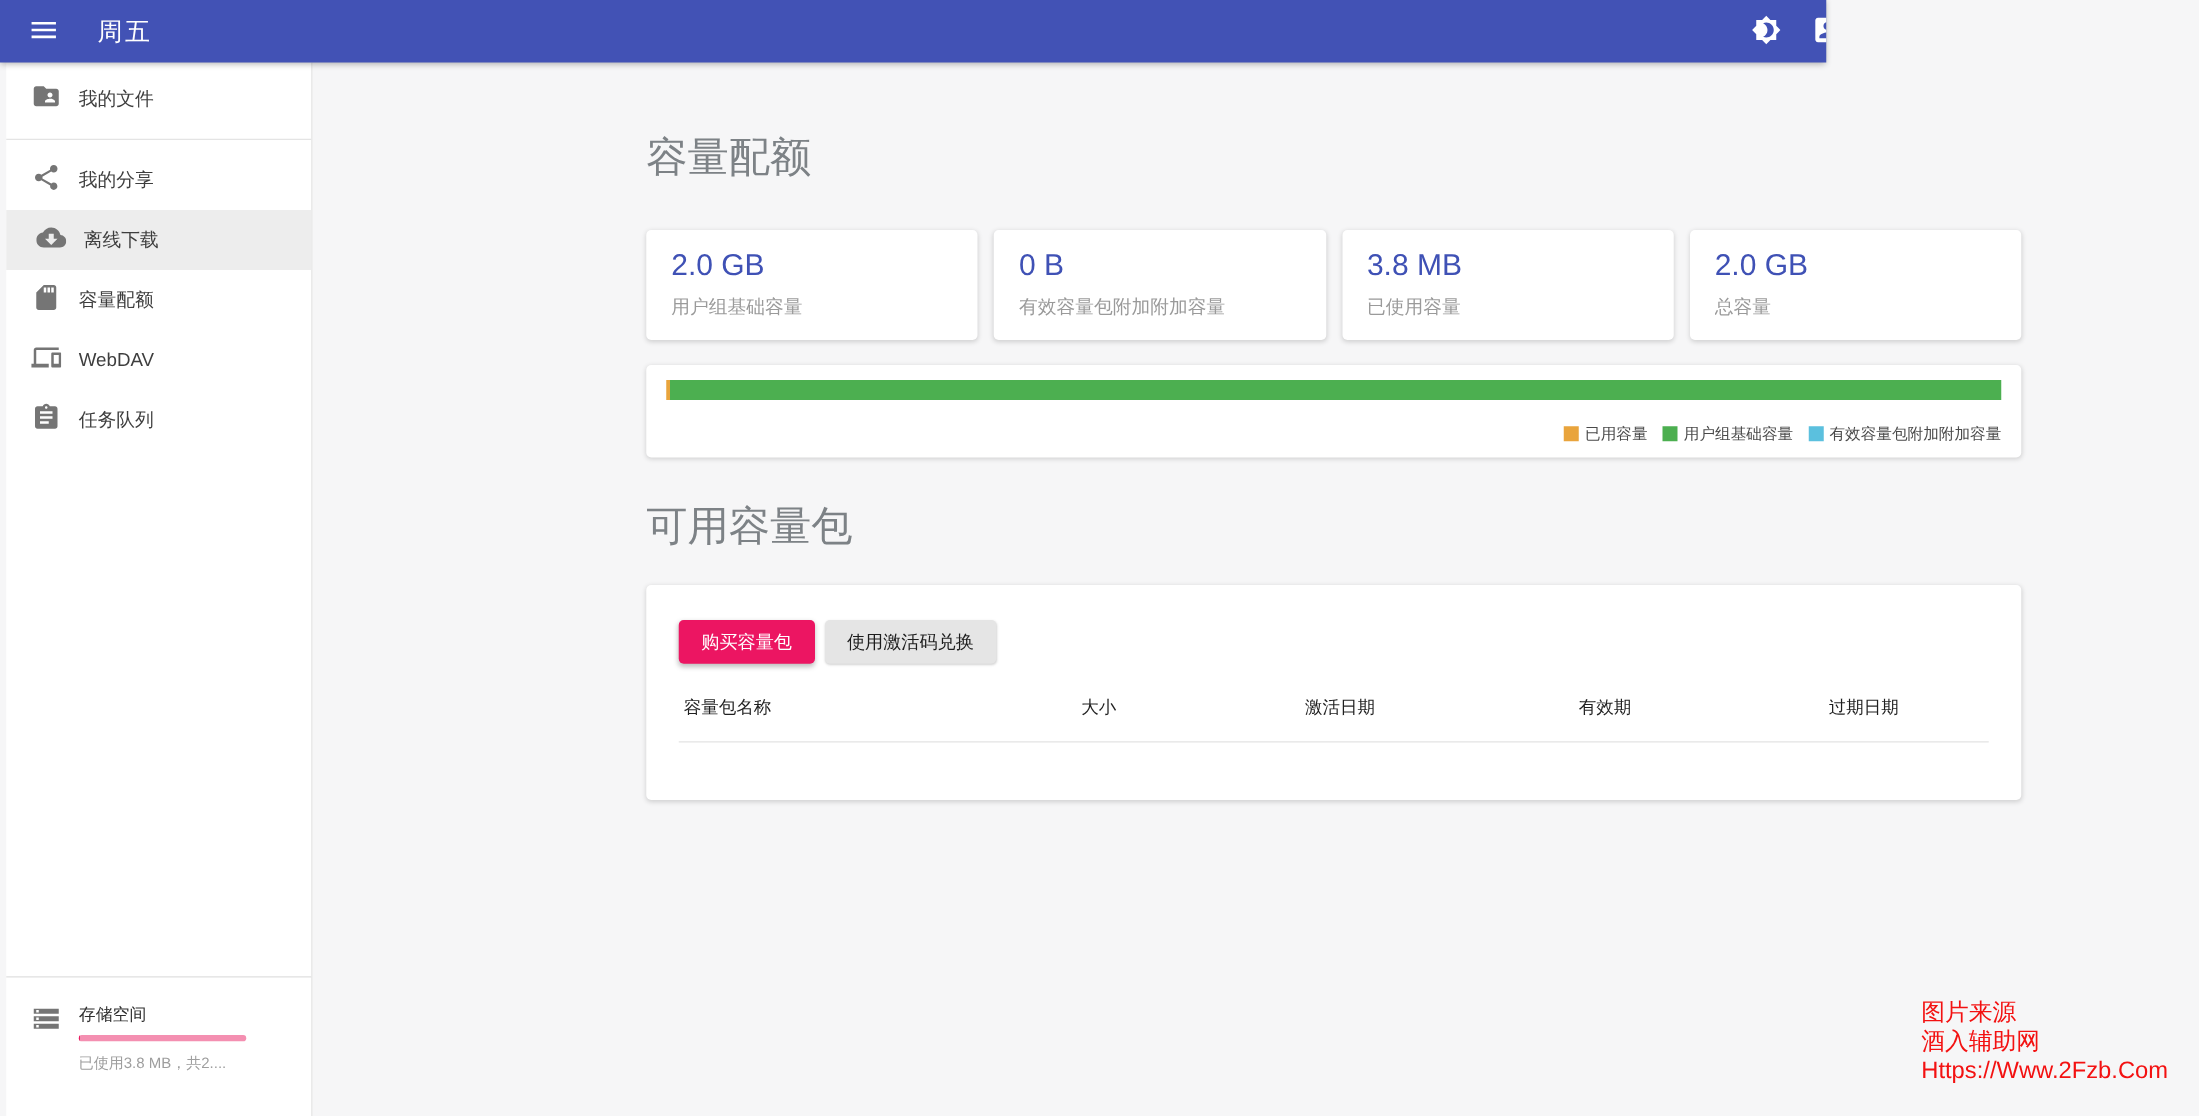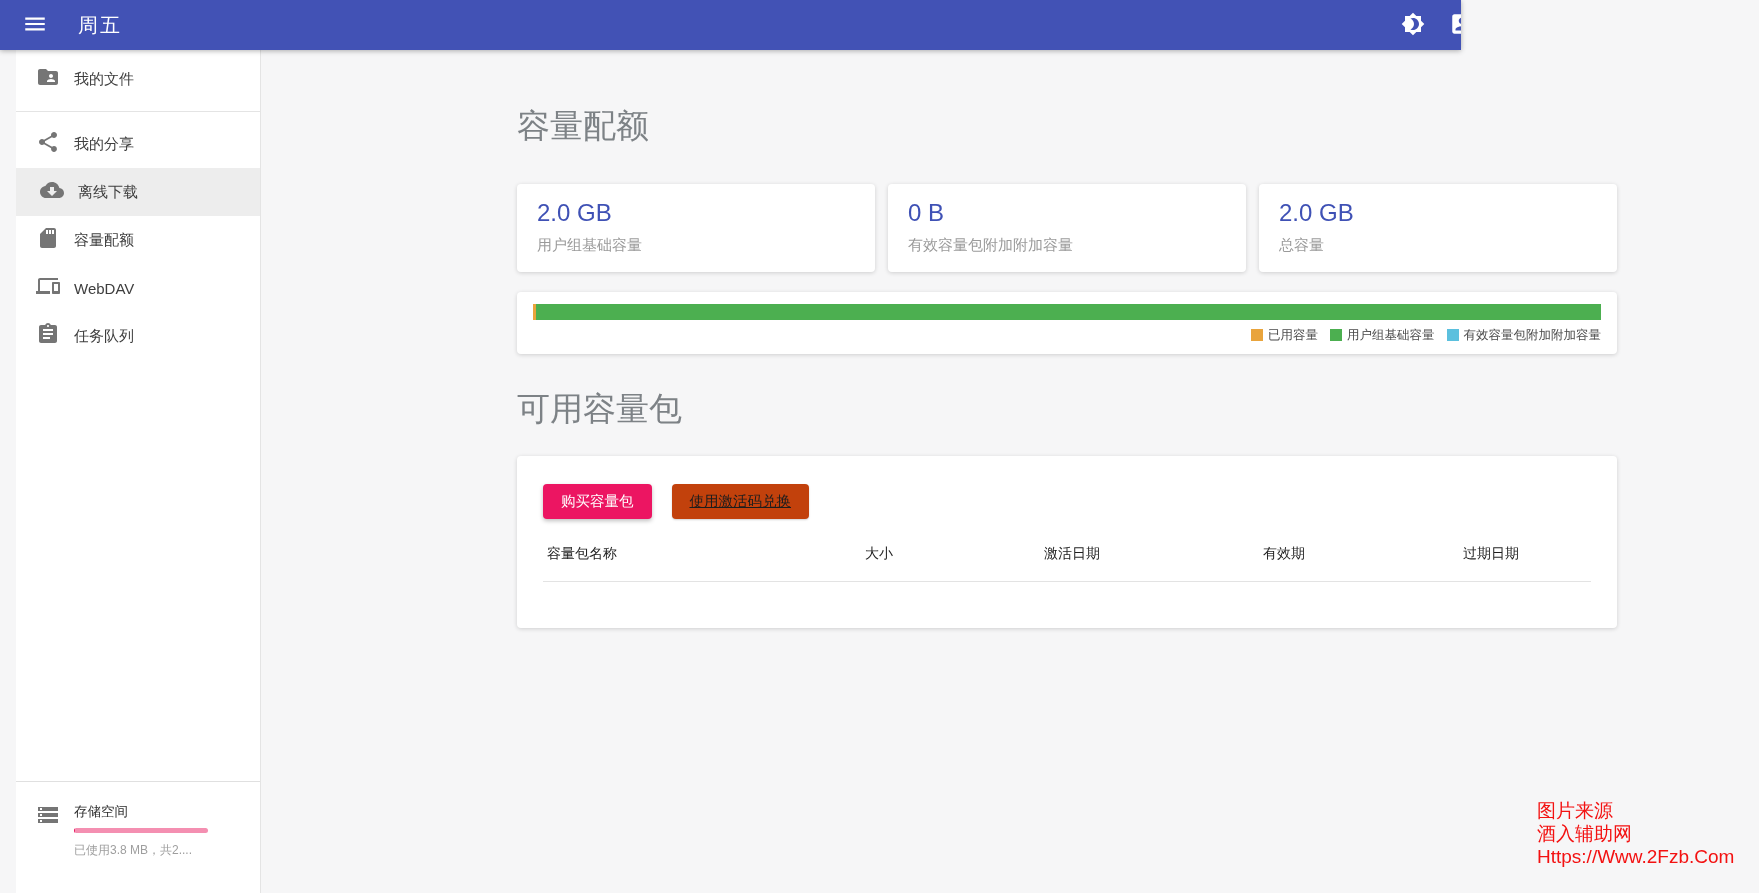--- a/index.html
+++ b/index.html
@@ -27,21 +27,21 @@
   .searchbox input {
     background:transparent; border:none; outline:none; margin-left:10px; width:100%;
     font-size:15px; color:rgba(255,255,255,.85); font-family:inherit;
   }
   .searchbox input::placeholder { color:rgba(255,255,255,.55); }
   .topbar-right { margin-left:auto; display:flex; align-items:center; }
   .theme-btn { margin-right:24px; }
   .account-btn { margin-right:-14px; } 
   
   .sidebar {
-    position:absolute; top:50px; left:16px; bottom:0; width:245px;
+    position:absolute; top:50px; left:5px; bottom:0; width:245px;
     background:#ffffff; border-right:1px solid #e4e4e4; z-index:10;
   }
   .nav { padding-top:5px; }
   .nav-item { height:48px; display:flex; align-items:center; padding-left:20px; cursor:pointer; }
   .nav-item.active { background:#ededed;padding-left:24px; }
   .nav-item svg { width:24px; height:24px; fill:#757575; flex:none; }
   .nav-item .lbl { margin-left:14px; font-size:15px; color:#3e3e3e; }
   .nav-divider { height:1px; background:#e4e4e4; margin:8px 0; }
   .storage-block {
     position:absolute; left:0; right:0; bottom:0; border-top:1px solid #e0e0e0;
@@ -65,31 +65,31 @@
     box-shadow:0 1px 4px rgba(0,0,0,.16);
   }
   .card .value { font-size:24px; color:#3f51b5; }
   .card .label { font-size:15px; color:#9a9a9a; margin-top:9px; white-space:nowrap; overflow:hidden; }
   .progress-card {
     margin-top:20px; background:#fff; border-radius:4px; padding:12px 16px 10px;
     box-shadow:0 1px 4px rgba(0,0,0,.16);
   }
   .quota-bar { height:16px; display:flex; }
   .seg { height:100%; }
-  .legend { display:flex; justify-content:flex-end; align-items:flex-start; margin-top:7px;font-family:Liberation Mono, monospace; }
+  .legend { display:flex; justify-content:flex-end; align-items:flex-start; margin-top:19px;font-family:Liberation Mono, monospace; }
   .legend-item { display:flex; align-items:center; margin-left:12px; font-size:12.5px; color:#4a4a4a; }
   .legend-sq { width:12px; height:12px; margin-right:5px; display:inline-block; }
   .packs-card {
     margin-top:28px; background:#fff; border-radius:4px; padding:28px 26px 24px;
     box-shadow:0 1px 4px rgba(0,0,0,.16);
   }
-  .btn-row { display:flex; gap:20px; }
+  .btn-row { display:flex; gap:8px; }
   .btn { border:none; border-radius:4px; height:35px; padding:0 18px; font-size:14.5px; cursor:pointer; font-family:inherit; }
   .btn-primary { background:#ec1562; color:#fff; box-shadow:0 2px 4px rgba(0,0,0,.25); }
-  .btn-secondary { background:#c2410c; color:#1d1d1d; box-shadow:0 1px 2px rgba(0,0,0,.18);text-decoration:underline; }
+  .btn-secondary { background:#e5e5e5; color:#1d1d1d; box-shadow:0 1px 2px rgba(0,0,0,.18); }
   .table-head { display:flex; margin-top:26px; border-bottom:1px solid #e3e3e3; padding-bottom:18px; }
   .th { font-size:14px; color:#1f1f1f; padding-left:4px; }
   .th.c1 { width:318px; } .th.c2 { width:179px; } .th.c3 { width:219px; }
   .th.c4 { width:200px; } .th.c5 { flex:1; }
   .table-space { height:22px; }
   
   .watermark { position:absolute; left:1537px; top:799px; color:#f31111; font-size:19px; line-height:23px; z-index:30; }
 </style>
 </head>
 <body>
@@ -194,20 +194,24 @@
     <h1 class="section-title t1">容量配额</h1>
 
     <div class="cards">
       <div class="card">
         <div class="value">2.0 GB</div>
         <div class="label">用户组基础容量</div>
       </div>
       <div class="card">
         <div class="value">0 B</div>
         <div class="label">有效容量包附加附加容量</div>
+      </div>
+      <div class="card">
+        <div class="value">3.8 MB</div>
+        <div class="label">已使用容量</div>
       </div>
       <div class="card">
         <div class="value">2.0 GB</div>
         <div class="label">总容量</div>
       </div>
     </div>
 
     <div class="progress-card">
       <div class="quota-bar">
         <div class="seg" style="width: 0.3%; background: rgb(233, 164, 60);"></div>

